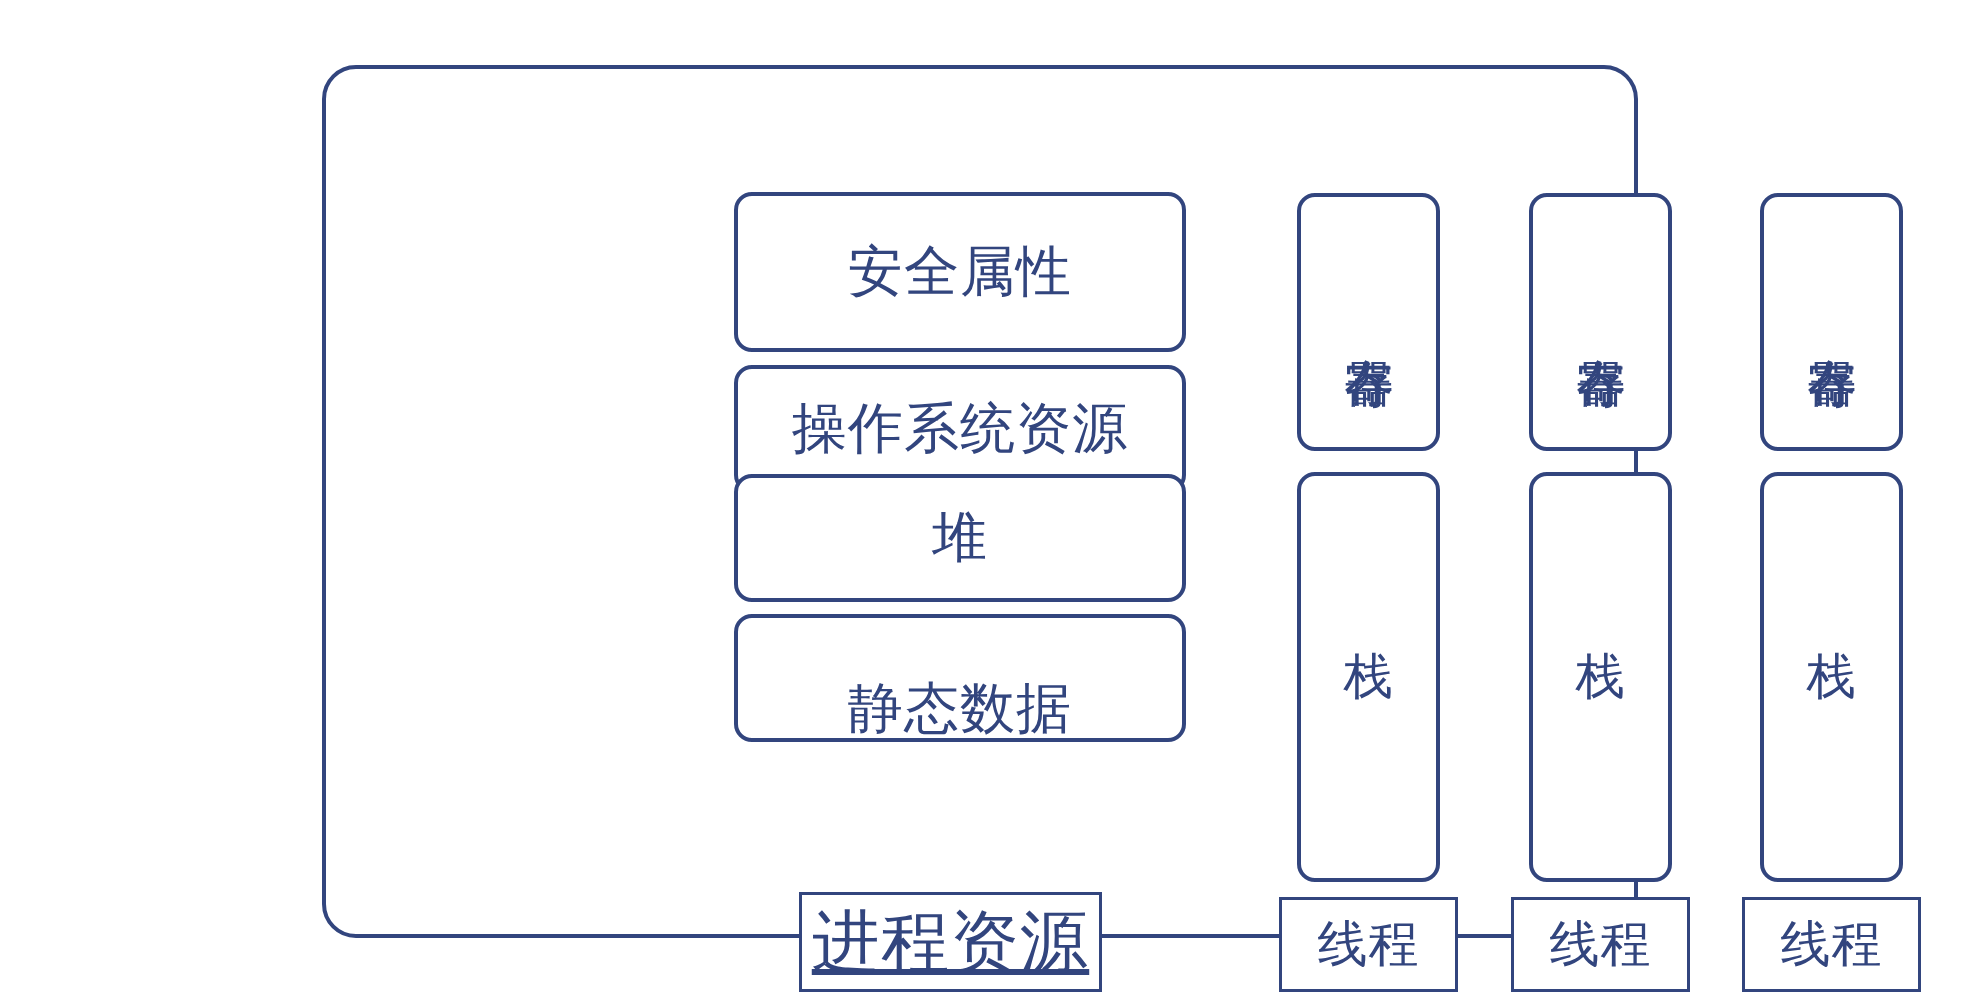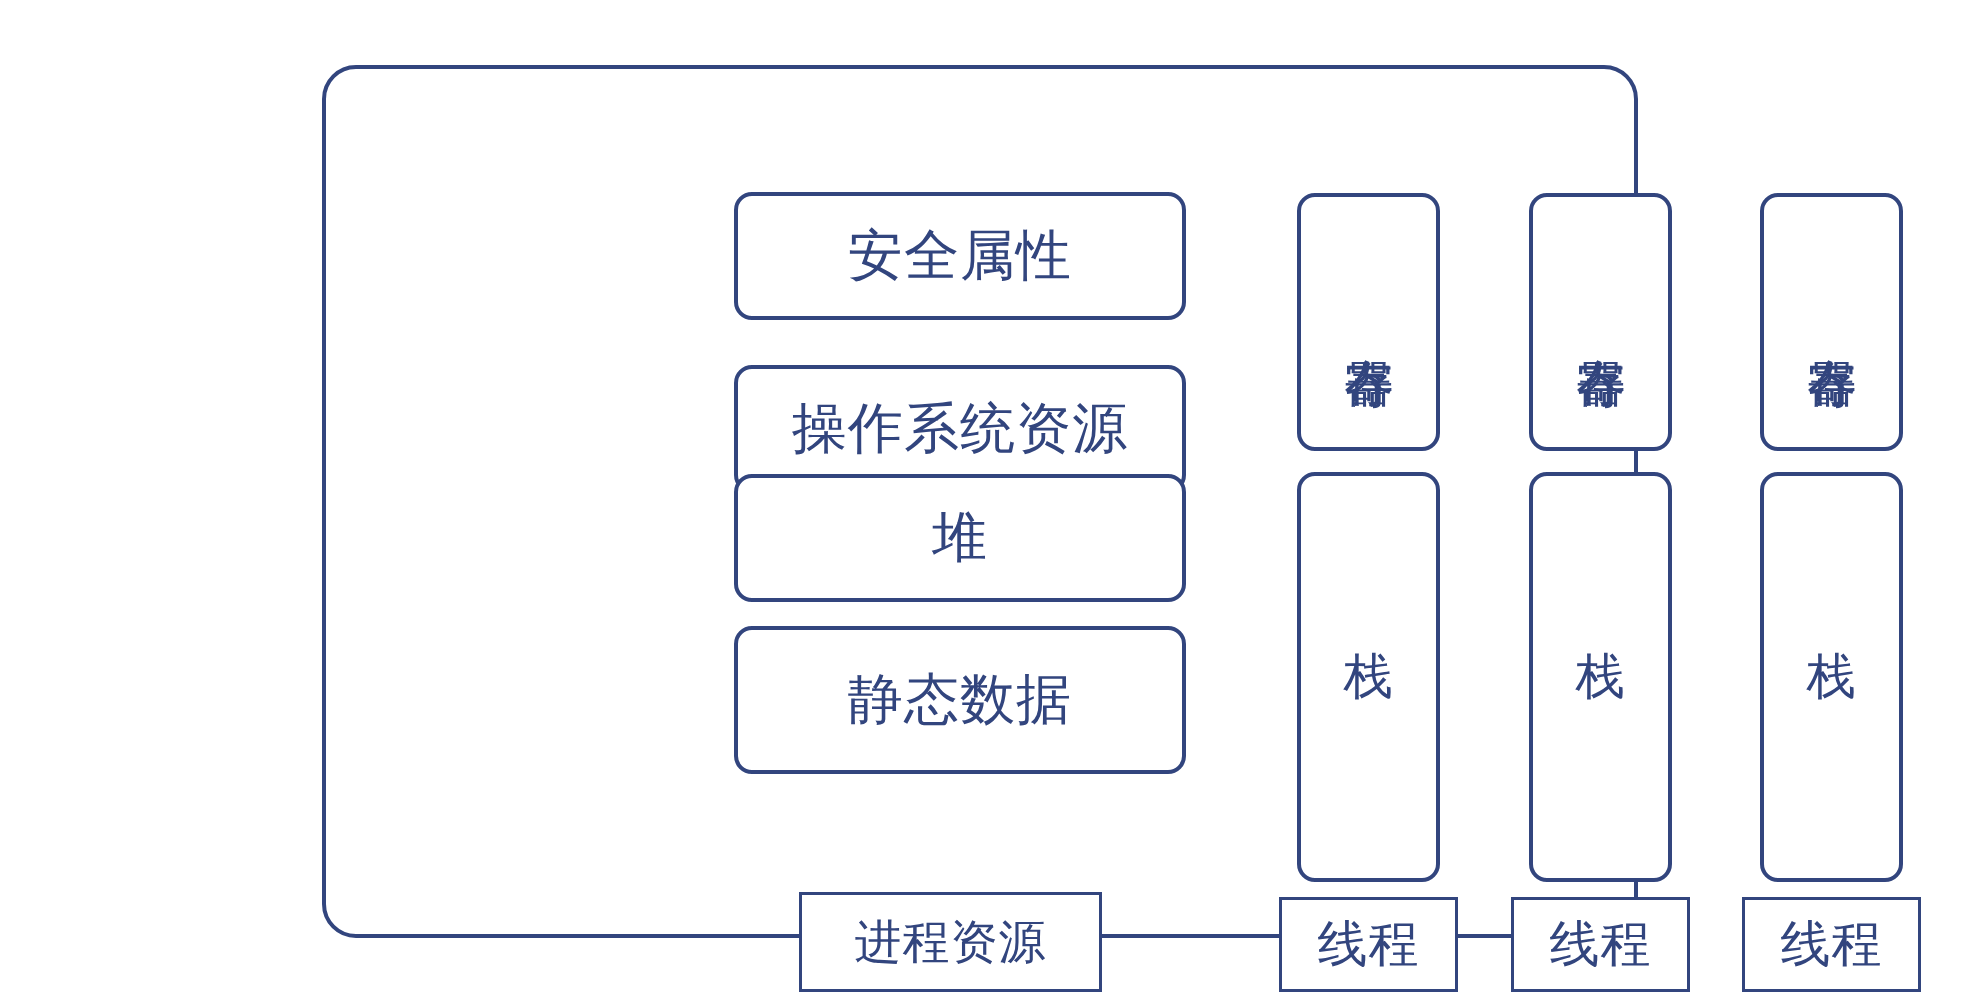--- a/index.html
+++ b/index.html
@@ -69,33 +69,33 @@
     letter-spacing: 0.02em;
   }
 
   
   .left-col-box {
     left: 408px;
     width: 452px;
   }
   .left-col-box .box-text { font-size: 55px; }
 
-  .lcb0 { top: 123px;  height: 128px; }
+  .lcb0 { top: 123px;  height: 160px; }
   .lcb1 { top: 264px;  height: 128px; margin-top: 32px; }
   .lcb2 { top: 405px;  height: 128px; }
-  .lcb3 { top: 557px;  height: 148px; }
+  .lcb3 { top: 545px;  height: 128px; align-items: flex-end; }
   .lcb4 { top: 686px;  height: 128px; }
 
   .process-label {
     left: 473px;
     top: 823px;
     width: 303px;
     height: 100px;
   }
-  .process-label .box-text { font-size: 47px; }
+  .process-label .box-text { font-size: 68px; text-decoration: underline; }
 
   
   .reg-box {
     top: 124px;
     width: 143px;
     height: 258px;
   }
   .reg-box .box-text {
     font-size: 49px;
     writing-mode: vertical-rl;

